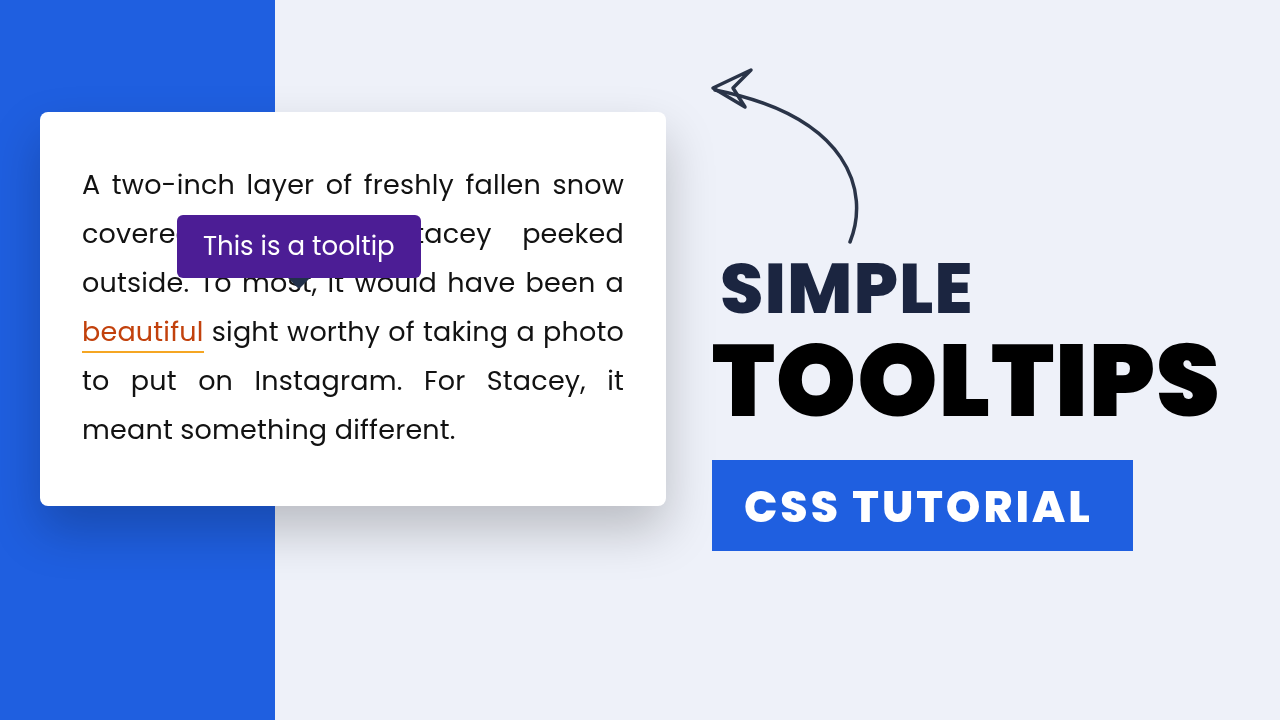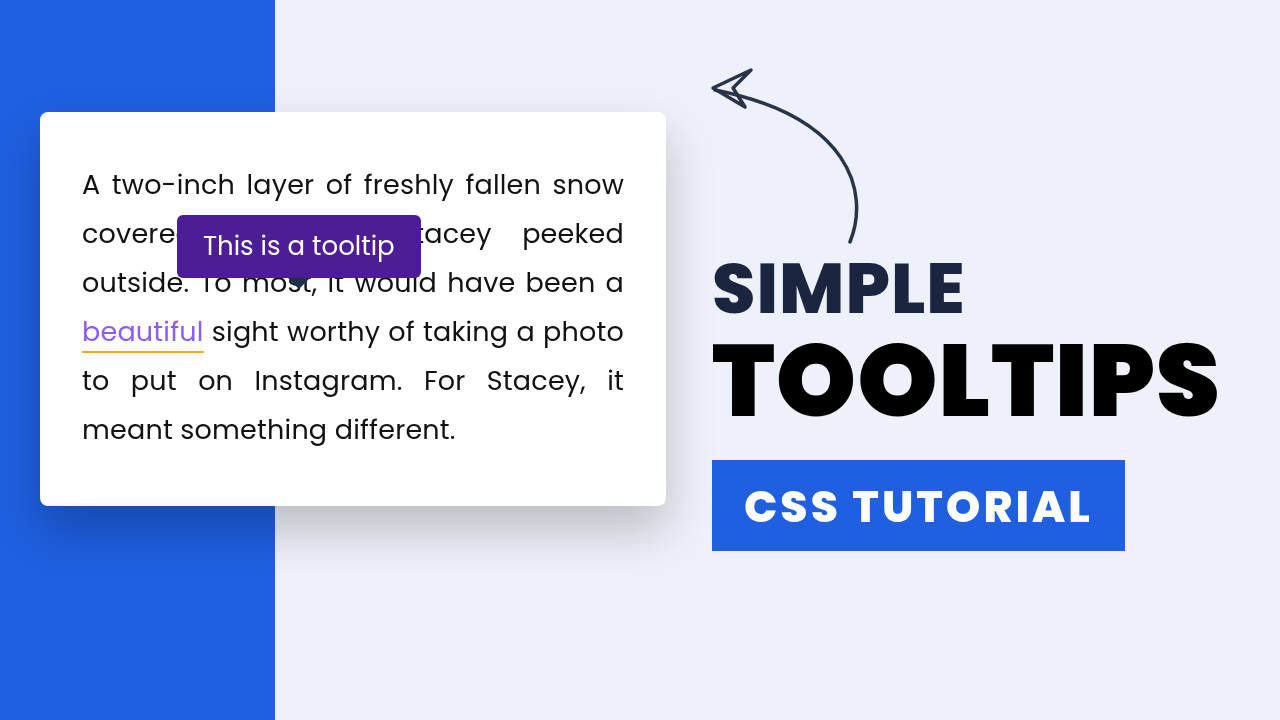--- a/index.html
+++ b/index.html
@@ -31,21 +31,21 @@
   }
   .body-text {
     font-size: 27px;
     line-height: 49px;
     color: #121212;
     text-align: justify;
     font-weight: 400;
     letter-spacing: 0.2px;
   }
   .highlight {
-    color: #8b5cf6;
+    color: #c2410c;
     border-bottom: 2px solid #f5a623;
     padding-bottom: 1px;
   }
   .tooltip {
     position: absolute;
     left: 177px;
     top: 215px;
     background: #4c1d95;
     color: #ffffff;
     font-size: 26px;
@@ -75,37 +75,38 @@
     left: 712px;
     top: 254px;
     width: 560px;
   }
   .headline .line1 {
     font-size: 70px;
     font-weight: 800;
     color: #1b2540;
     letter-spacing: 1px;
     line-height: 1;
+    margin-left: 8px;
   }
   .headline .line2 {
     font-size: 102px;
     font-weight: 900;
     color: #000000;
     letter-spacing: 1px;
     line-height: 1;
     margin-top: 6px;
   }
   .badge {
     display: inline-block;
     background: #1f5fe0;
     color: #ffffff;
     font-size: 44px;
     font-weight: 800;
     letter-spacing: 3px;
-    padding: 14px 32px 12px 32px;
+    padding: 14px 40px 12px 32px;
     margin-top: 28px;
   }
 </style>
 </head>
 <body>
 
 <div class="blue-stripe"></div>
 
 <div class="card">
   <p class="body-text">

